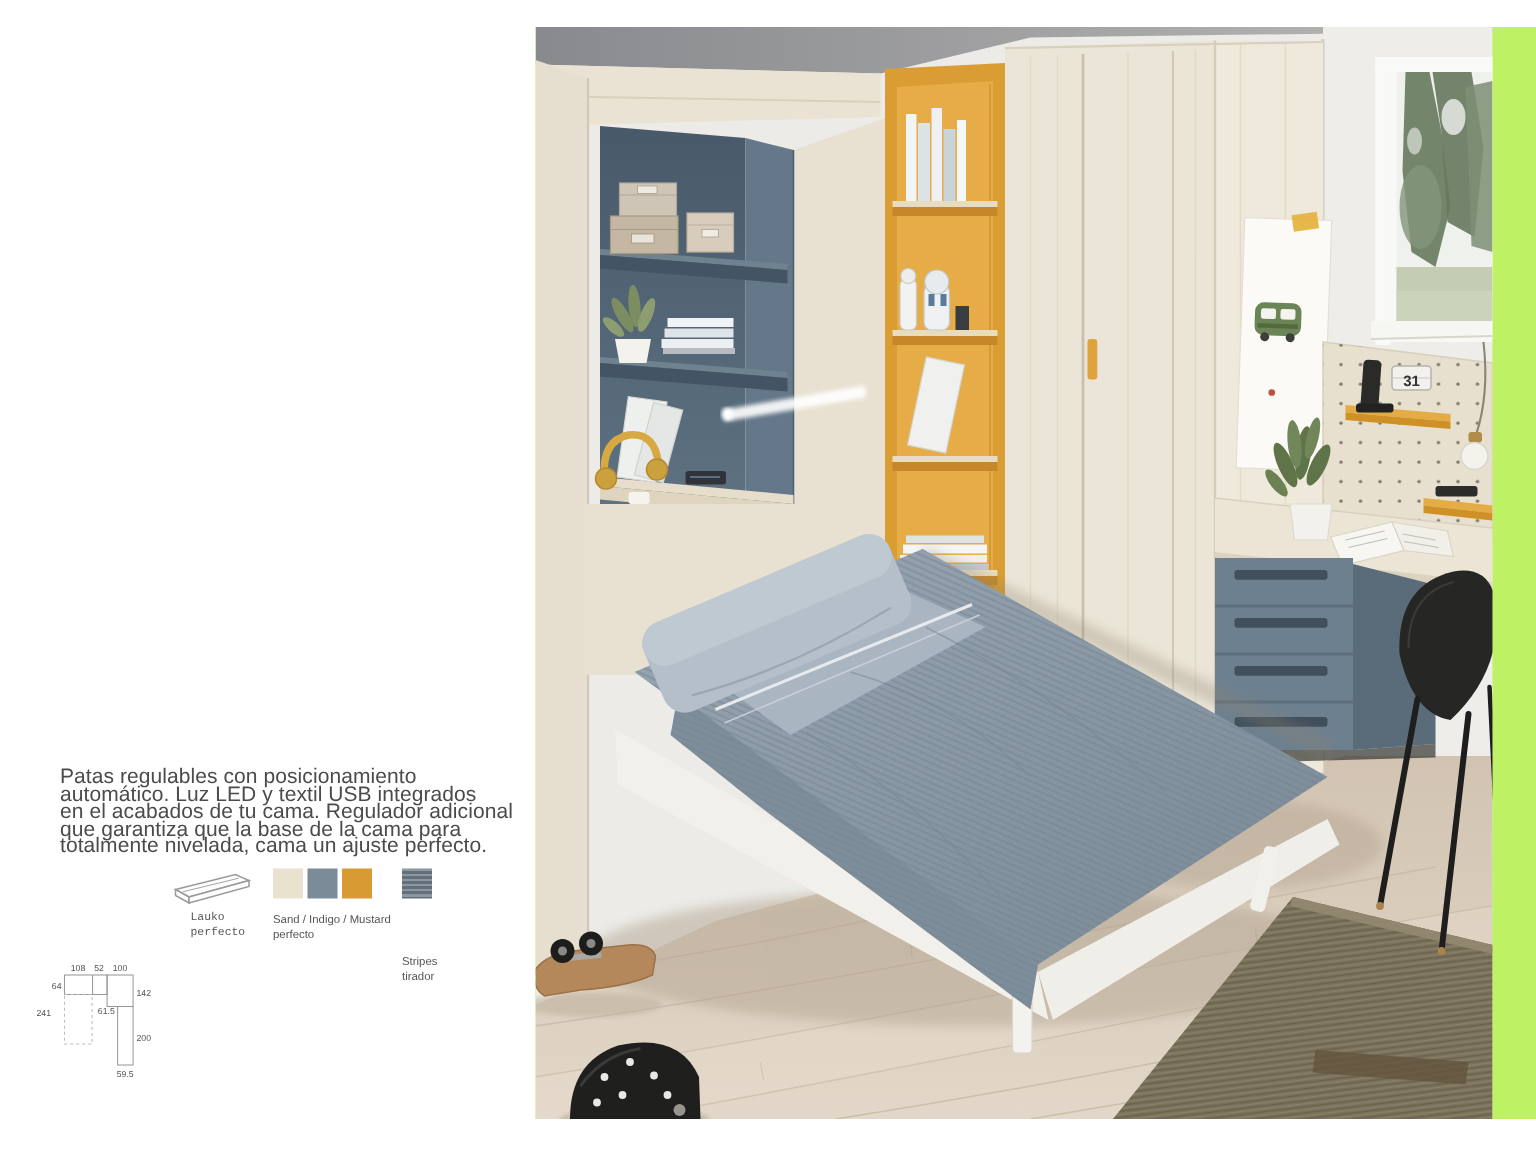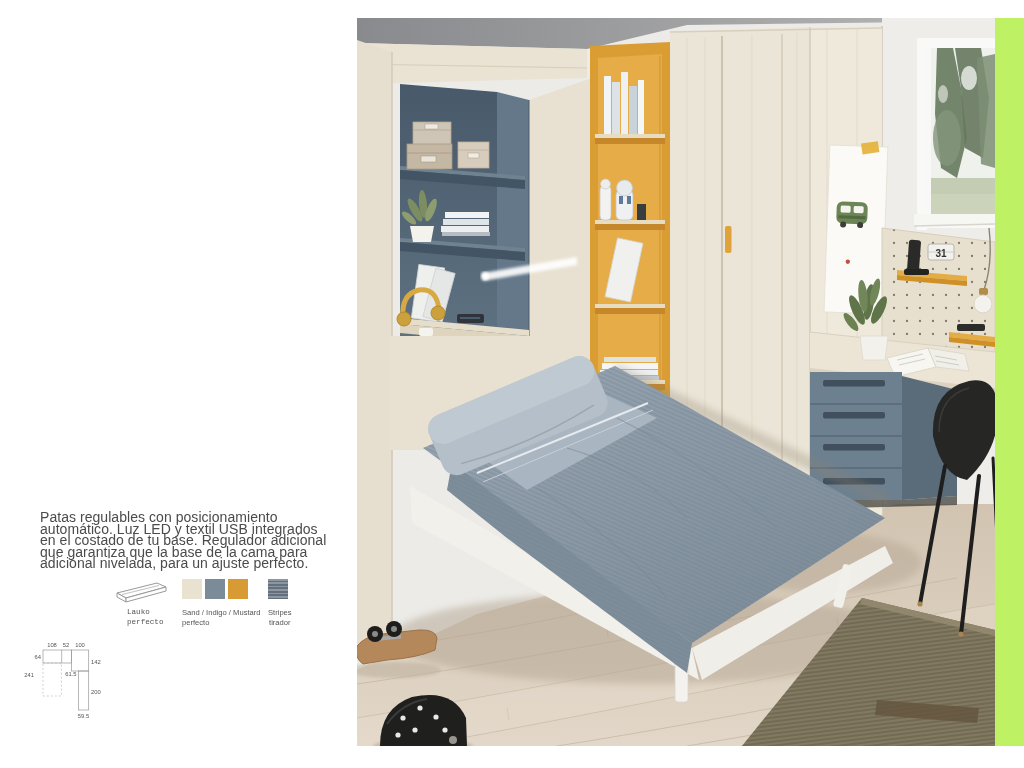--- a/index.html
+++ b/index.html
@@ -19,23 +19,23 @@
   .photo{position:absolute;left:357px;top:18px;width:752px;height:728px;
          overflow:hidden;background:#bef264;}
   svg text{font-family:"Liberation Sans",sans-serif;}
 </style>
 </head>
 <body>
 
 <div class="desc">
   <div>Patas regulables con posicionamiento</div>
   <div>automático. Luz LED y textil USB integrados</div>
-  <div>en el costado de tu base. Regulador adicional</div>
+  <div>en el acabados de tu cama. Regulador adicional</div>
   <div>que garantiza que la base de la cama para</div>
-  <div>adicional nivelada, para un ajuste perfecto.</div>
+  <div>totalmente nivelada, cama un ajuste perfecto.</div>
 </div>
 
 <svg class="handle-icon" width="58" height="28" viewBox="0 0 58 28">
   <g fill="#fdfdfd" stroke="#9a9a9a" stroke-width="1">
     <path d="M3,13 L43,3 L52,7 L12,18 Z"></path>
     <path d="M3,13 L3,17 L12,22 L12,18 Z"></path>
     <path d="M12,18 L52,7 L52,11 L12,22 Z"></path>
     <path d="M8,14.5 L45,5.5" stroke-width="0.6"></path>
   </g>
 </svg>
@@ -46,21 +46,21 @@
 
 <div class="swatch sand" style="left:182px;"></div>
 <div class="swatch indigo" style="left:205px;"></div>
 <div class="swatch mustard" style="left:228px;"></div>
 <div class="legend-label" style="left:182px;top:608px;">
   <div>Sand / Indigo / Mustard</div>
   <div>perfecto</div>
 </div>
 
 <div class="swatch stripes" style="left:268px;"></div>
-<div class="legend-label" style="left:268px;top:608px;text-align:center;">
+<div class="legend-label" style="left:268px;top:636px;">
   <div>Stripes</div>
   <div>tirador</div>
 </div>
 
 <svg class="dim-svg" width="120" height="92" viewBox="0 0 120 92">
   <g fill="none" stroke="#999" stroke-width="0.7">
 
     <rect x="23" y="14" width="28.4" height="13"></rect>
     <line x1="41.7" y1="14" x2="41.7" y2="27"></line>
 

